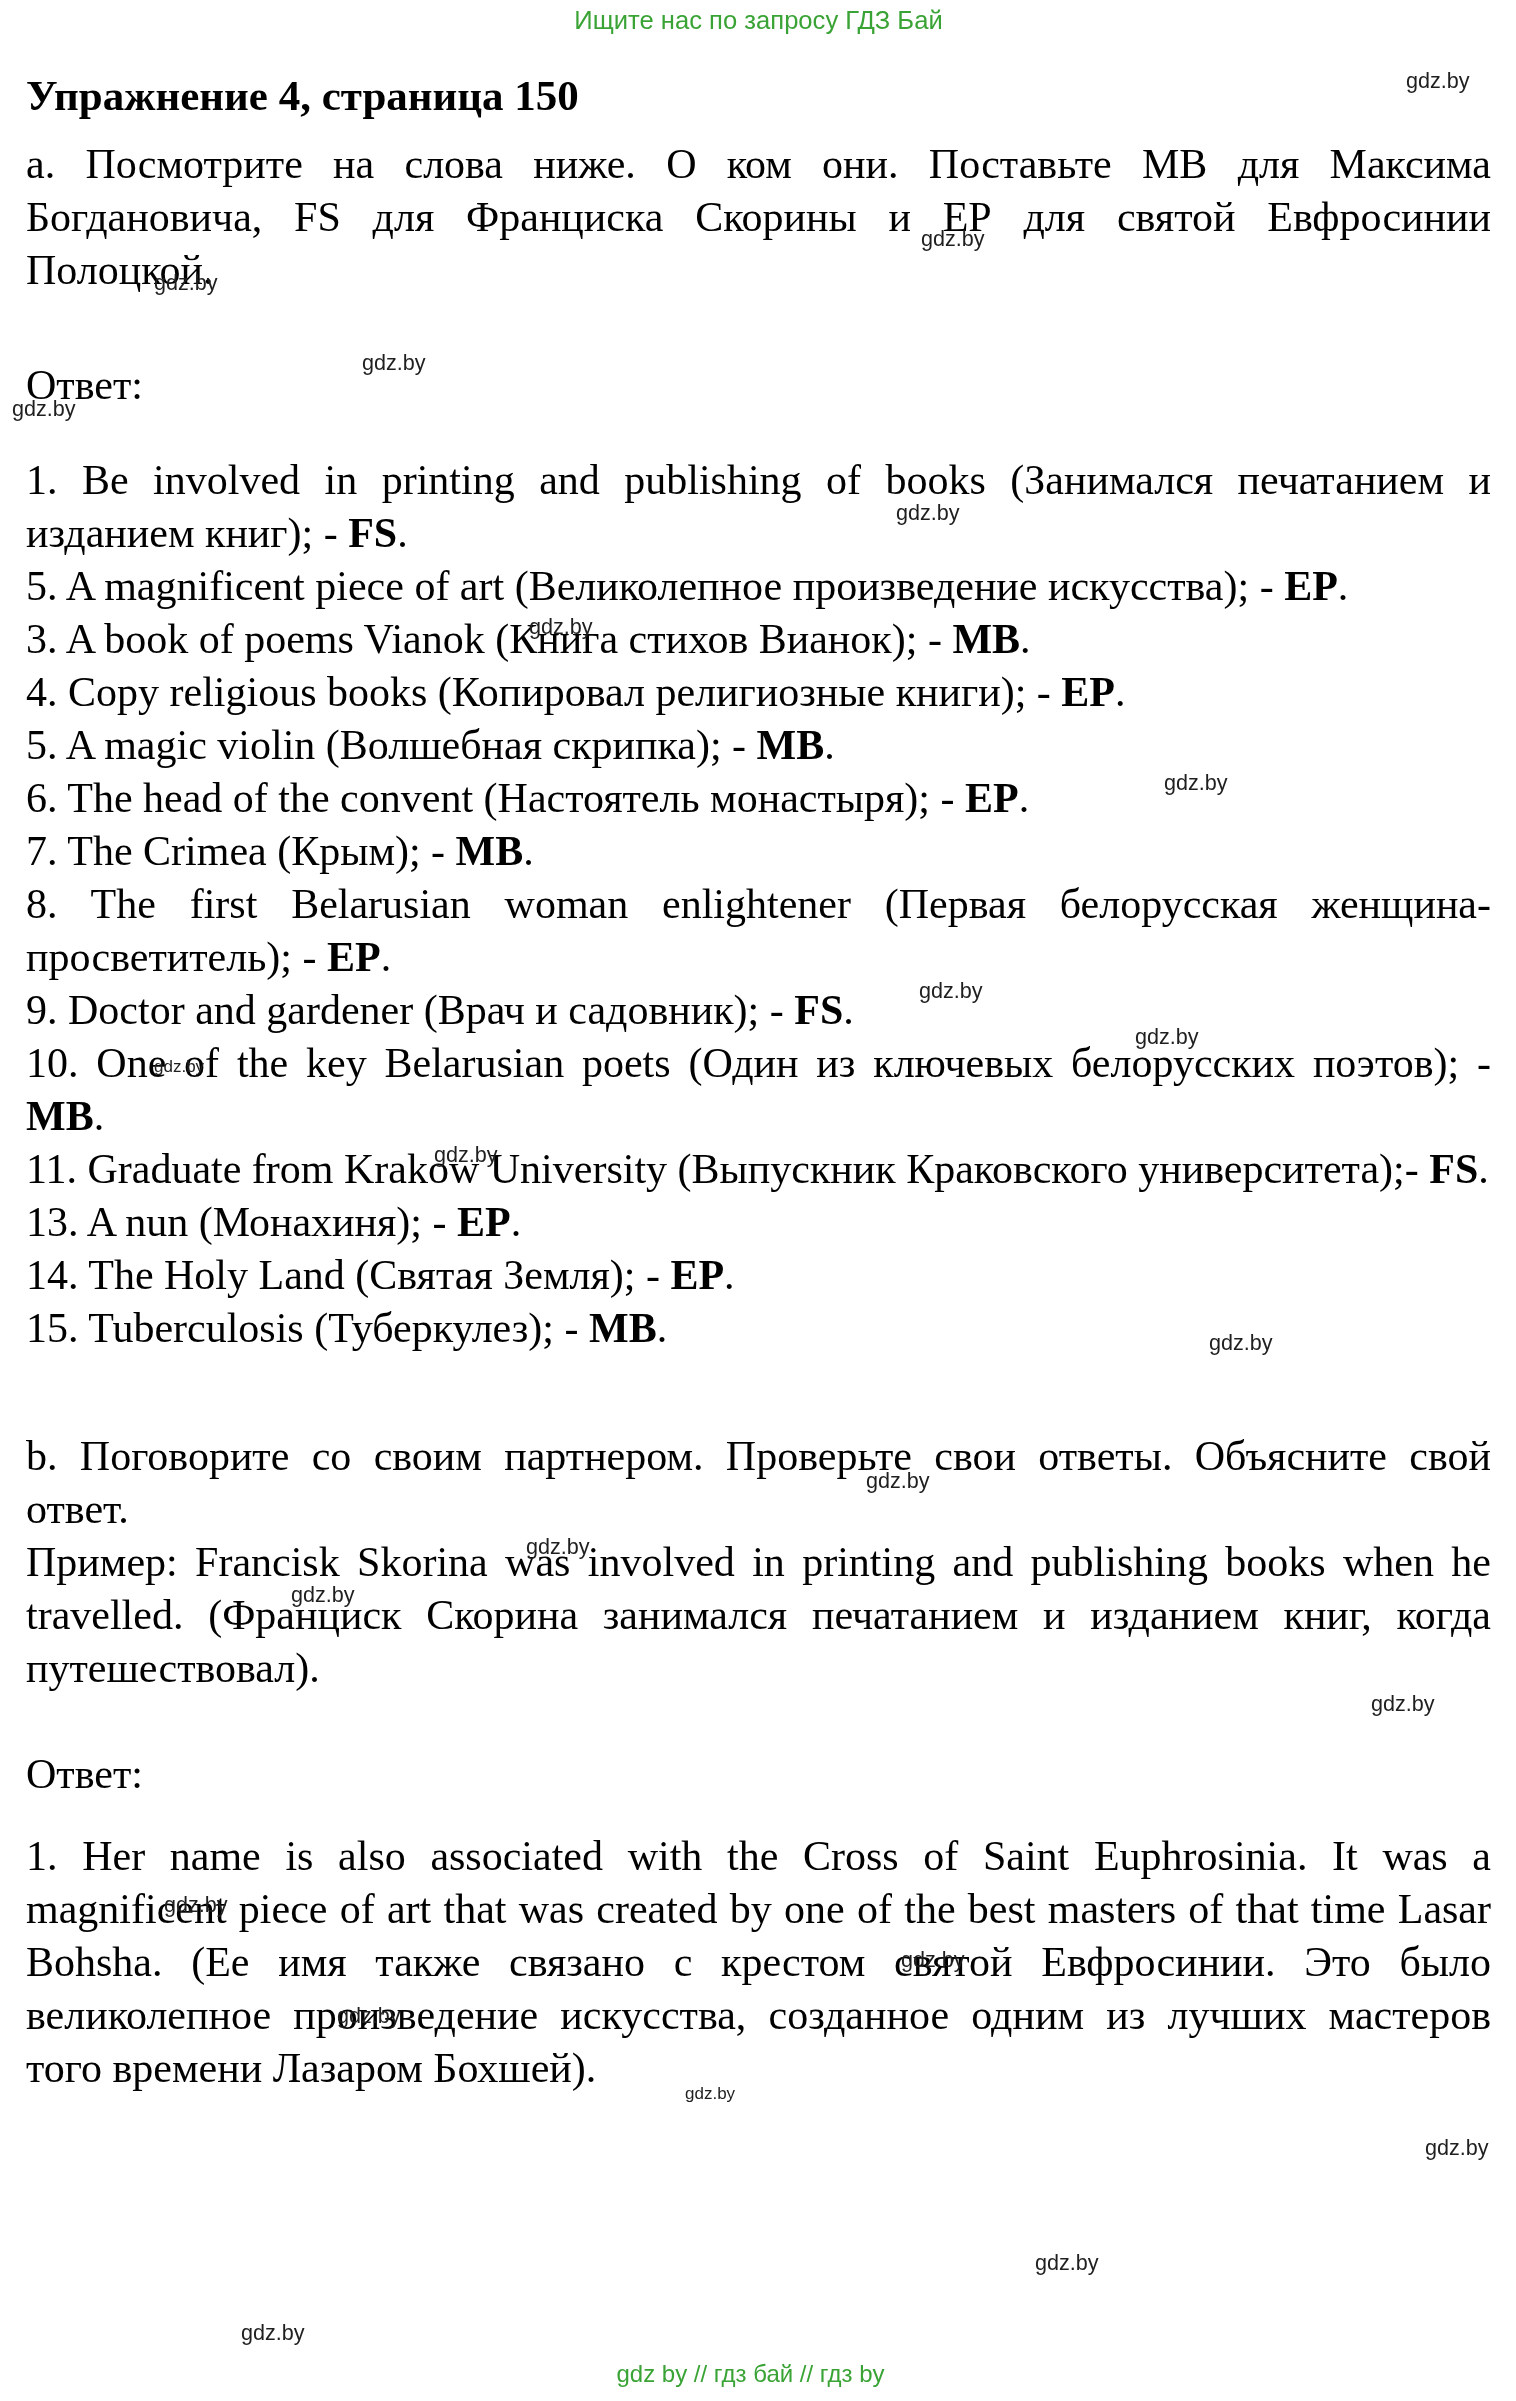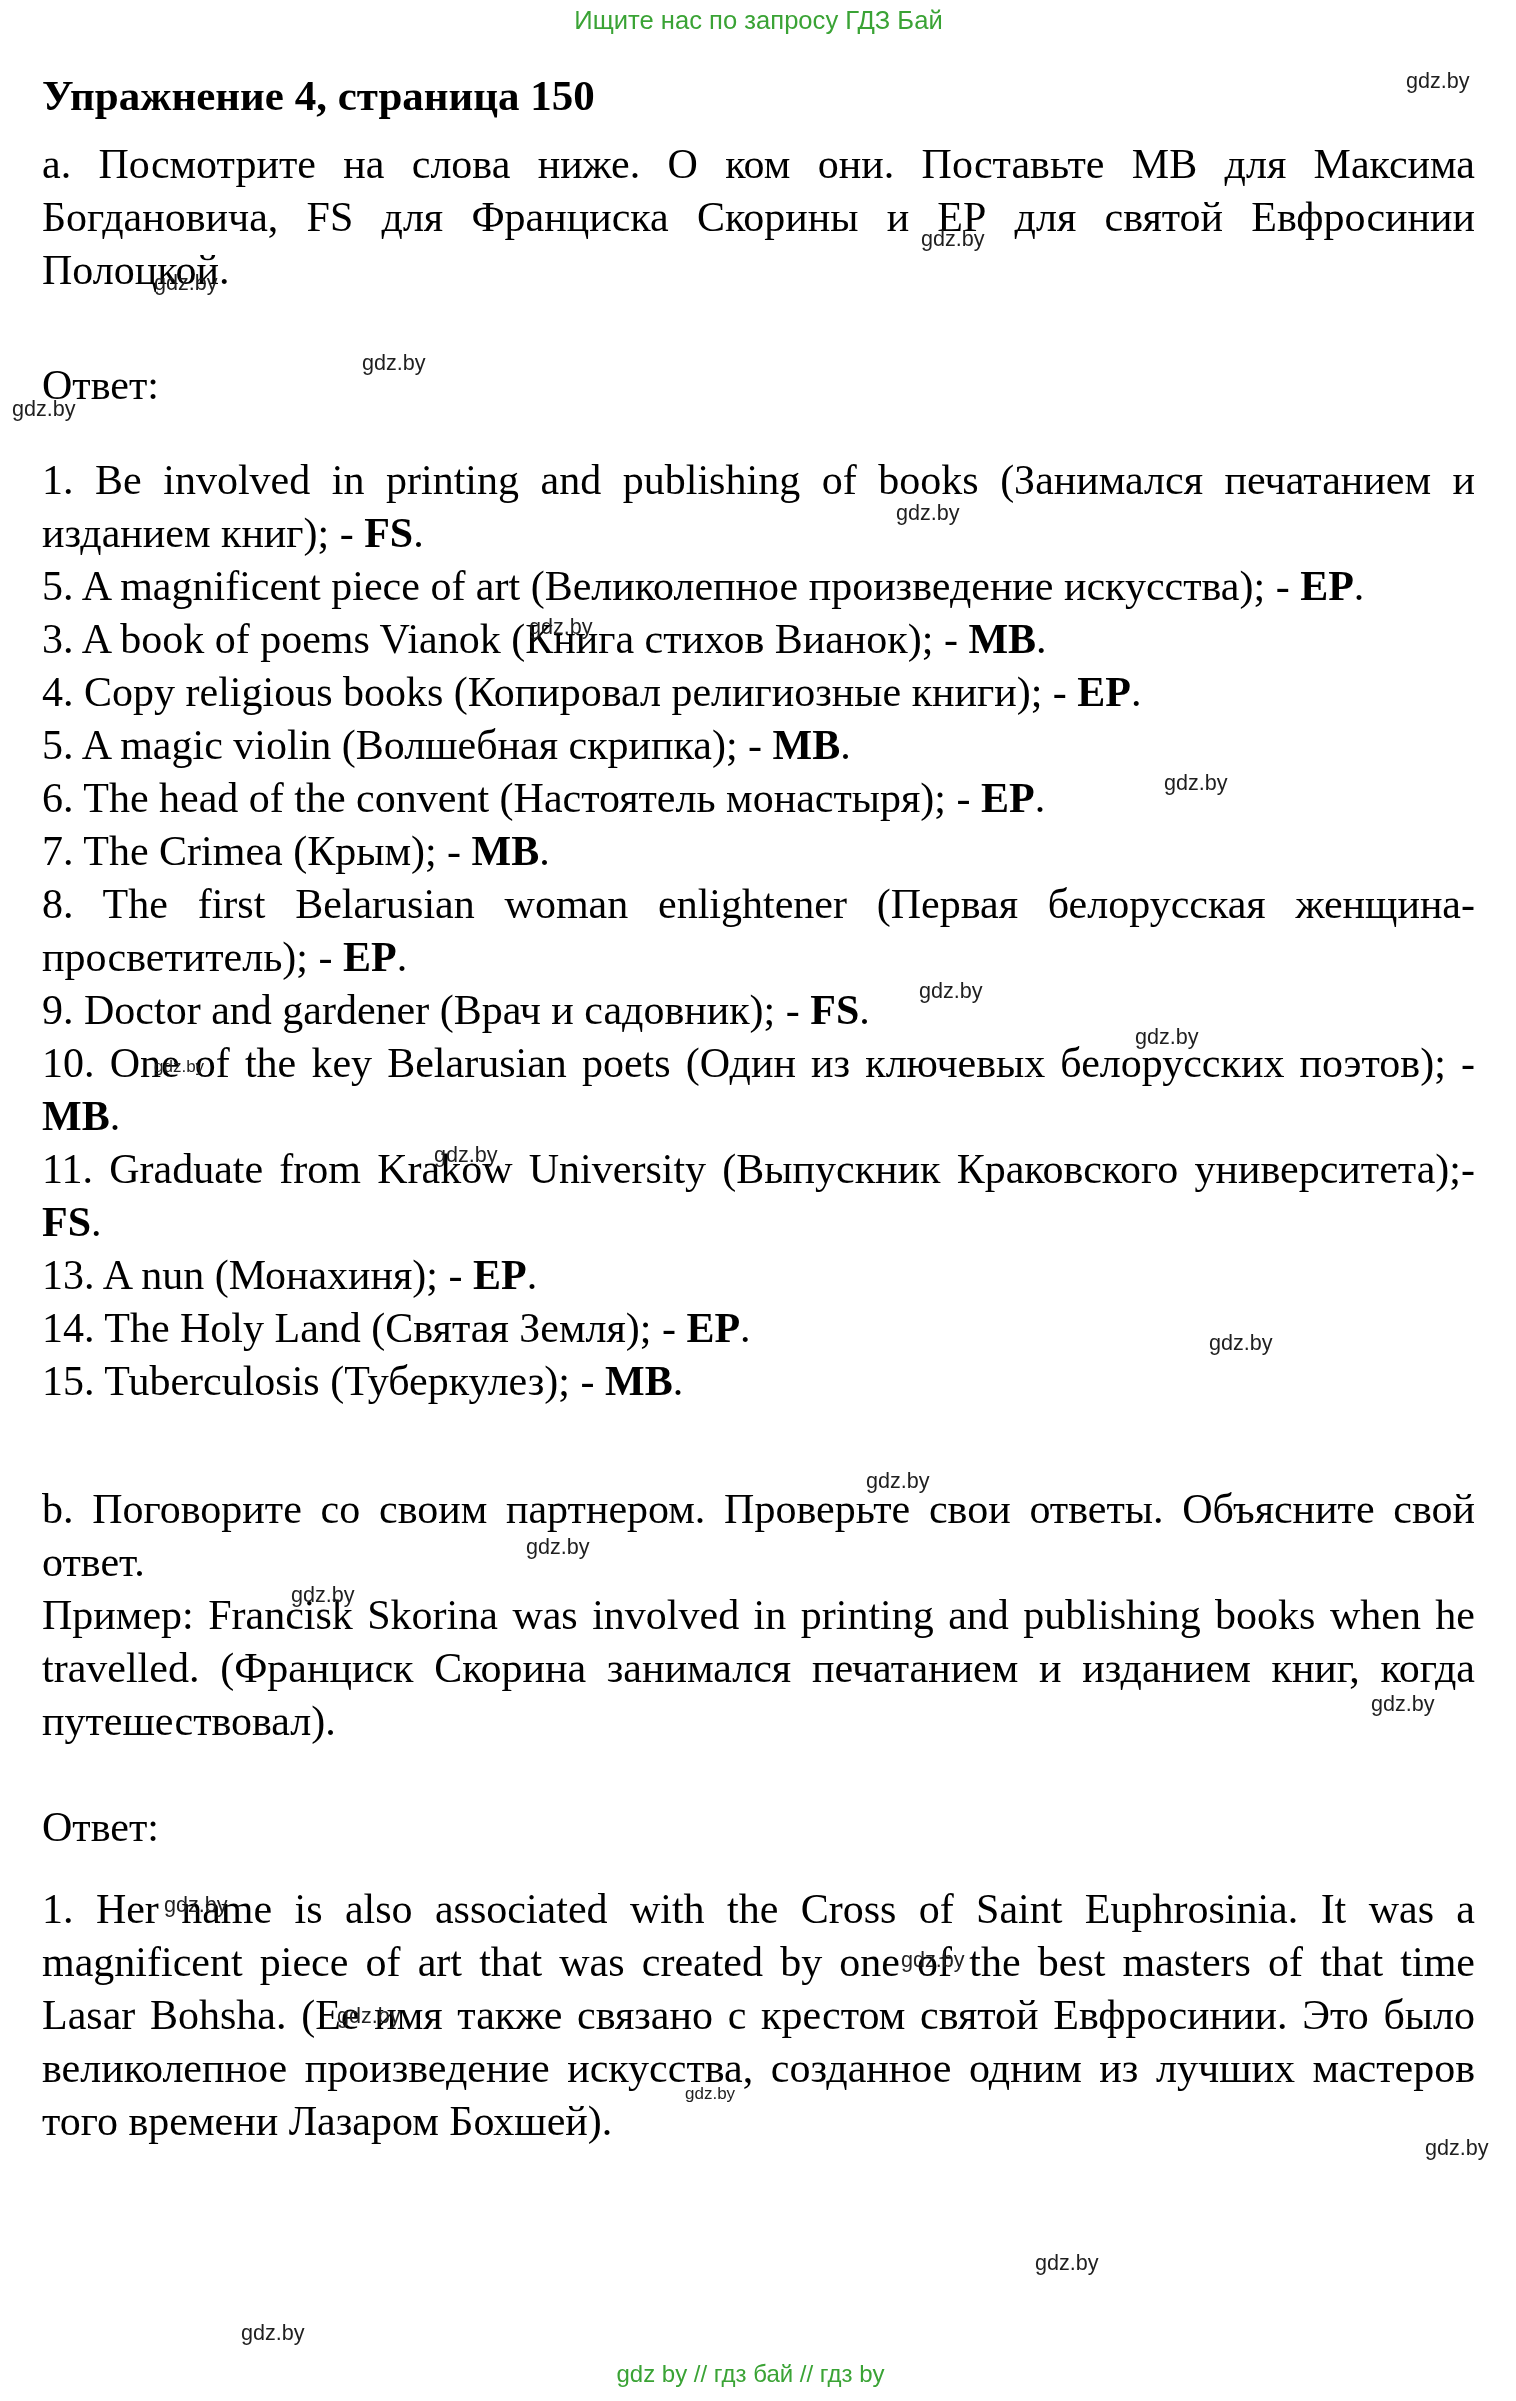--- a/index.html
+++ b/index.html
@@ -9,21 +9,21 @@
     width:1517px;
     height:2401px;
     margin:0 auto;
     background:#ffffff;
     color:#000000;
     font-family:"Liberation Serif", serif;
     font-size:42px;
     line-height:53px;
     overflow:hidden;
     box-sizing:border-box;
-    padding:0 42px;
+    padding:0 26px;
   }
   .banner{
     font-family:"Liberation Sans", sans-serif;
     font-size:25.6px;
     line-height:30px;
     color:var(--accent,#3aa335);
     text-align:center;
     padding-top:4.8px;
   }
   .title{

